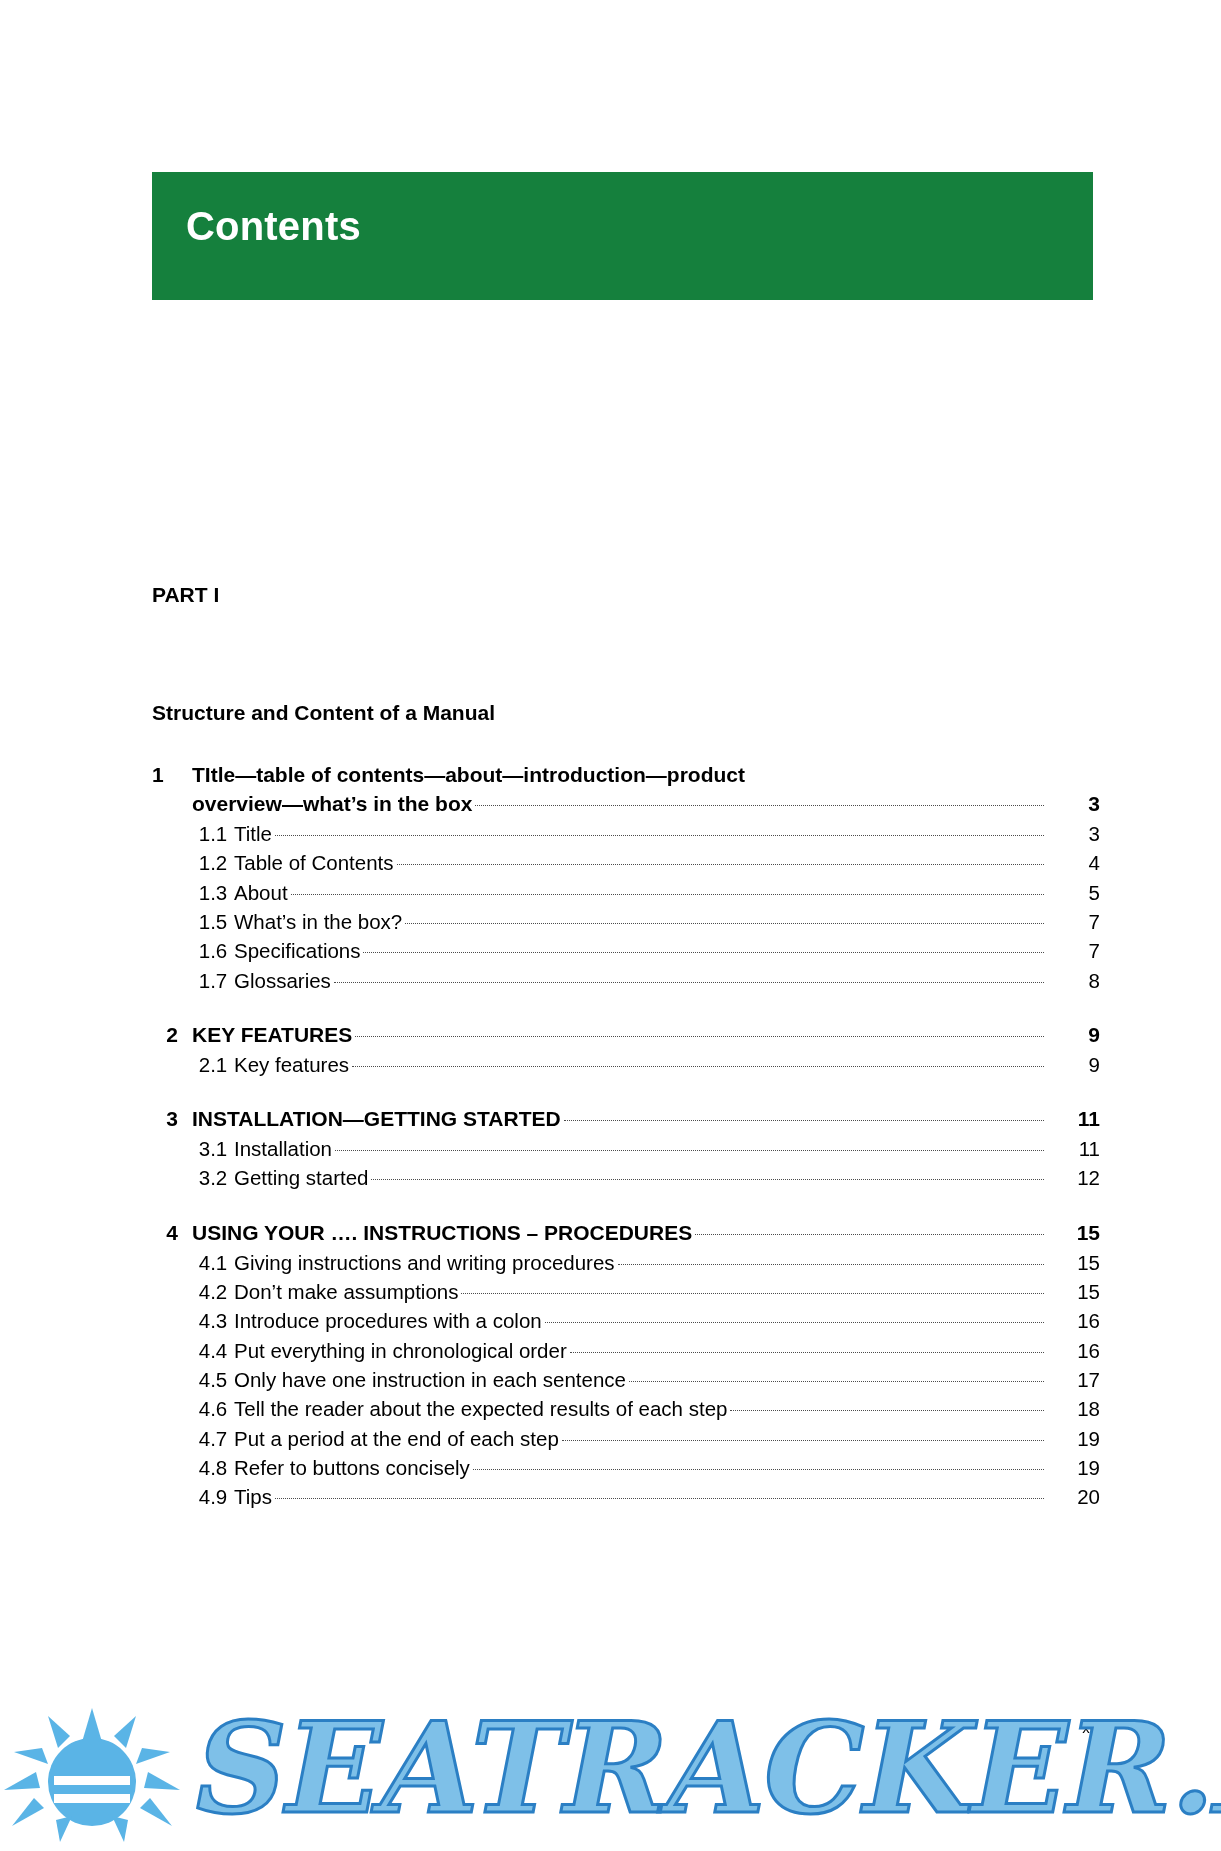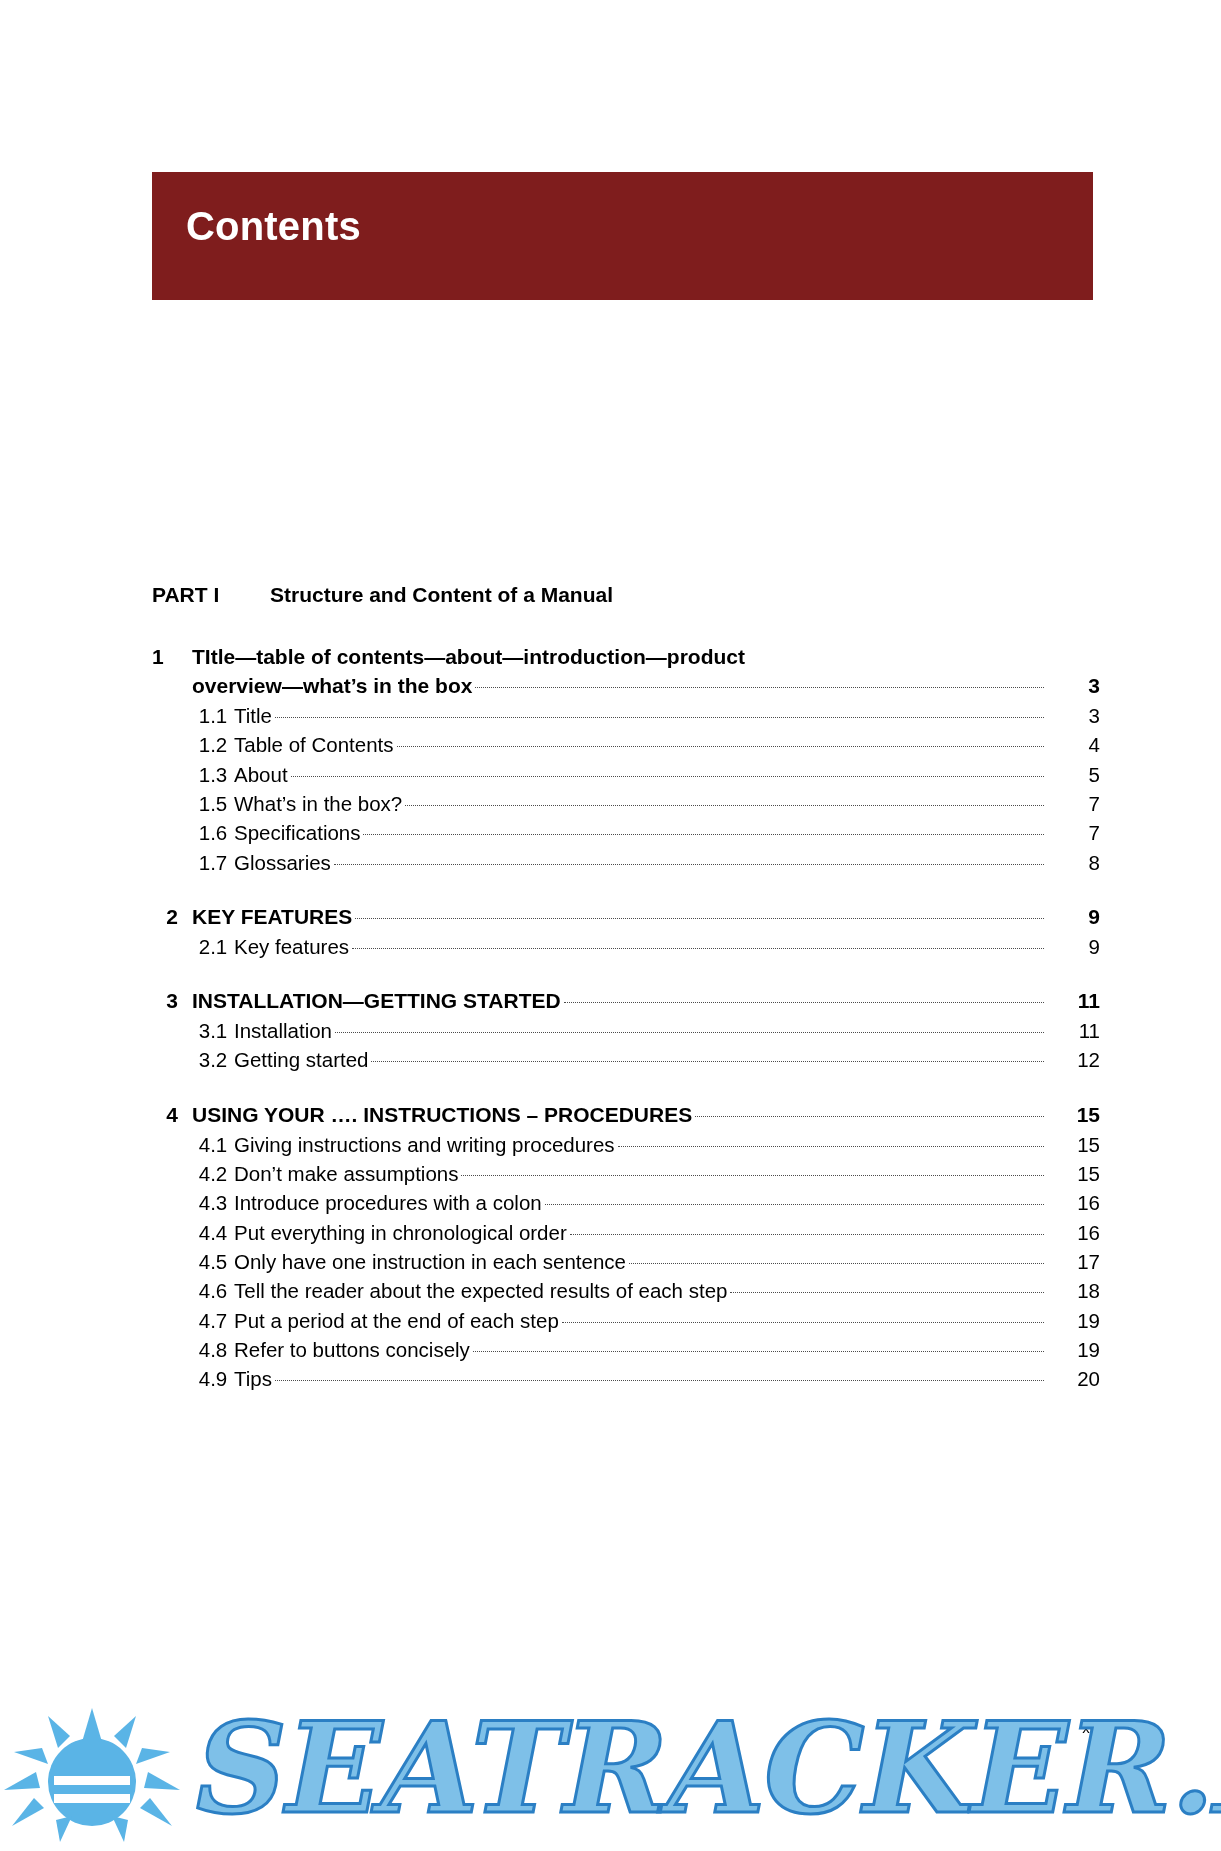--- a/index.html
+++ b/index.html
@@ -24,21 +24,21 @@
     height: 1851px;
   }
 
   
   .contents-banner {
     position: absolute;
     left: 152px;
     top: 172px;
     width: 941px;
     height: 128px;
-    background: #7f1d1d;
+    background: #15803d;
   }
   .contents-banner .banner-title {
     position: absolute;
     left: 34px;
     top: 32px;
     font-size: 40px;
     font-weight: bold;
     color: #ffffff;
     letter-spacing: 0.2px;
   }
@@ -49,20 +49,21 @@
     left: 152px;
     top: 583px;
     width: 948px;
   }
 
   .part-line {
     font-size: 21px;
     font-weight: bold;
     margin-bottom: 36px;
     display: flex;
+    flex-direction: column;
   }
   .part-line .part-label {
     width: 118px;
     flex: 0 0 118px;
   }
   .part-line .part-title {
     flex: 1 1 auto;
   }
 
   .chapter-block {

